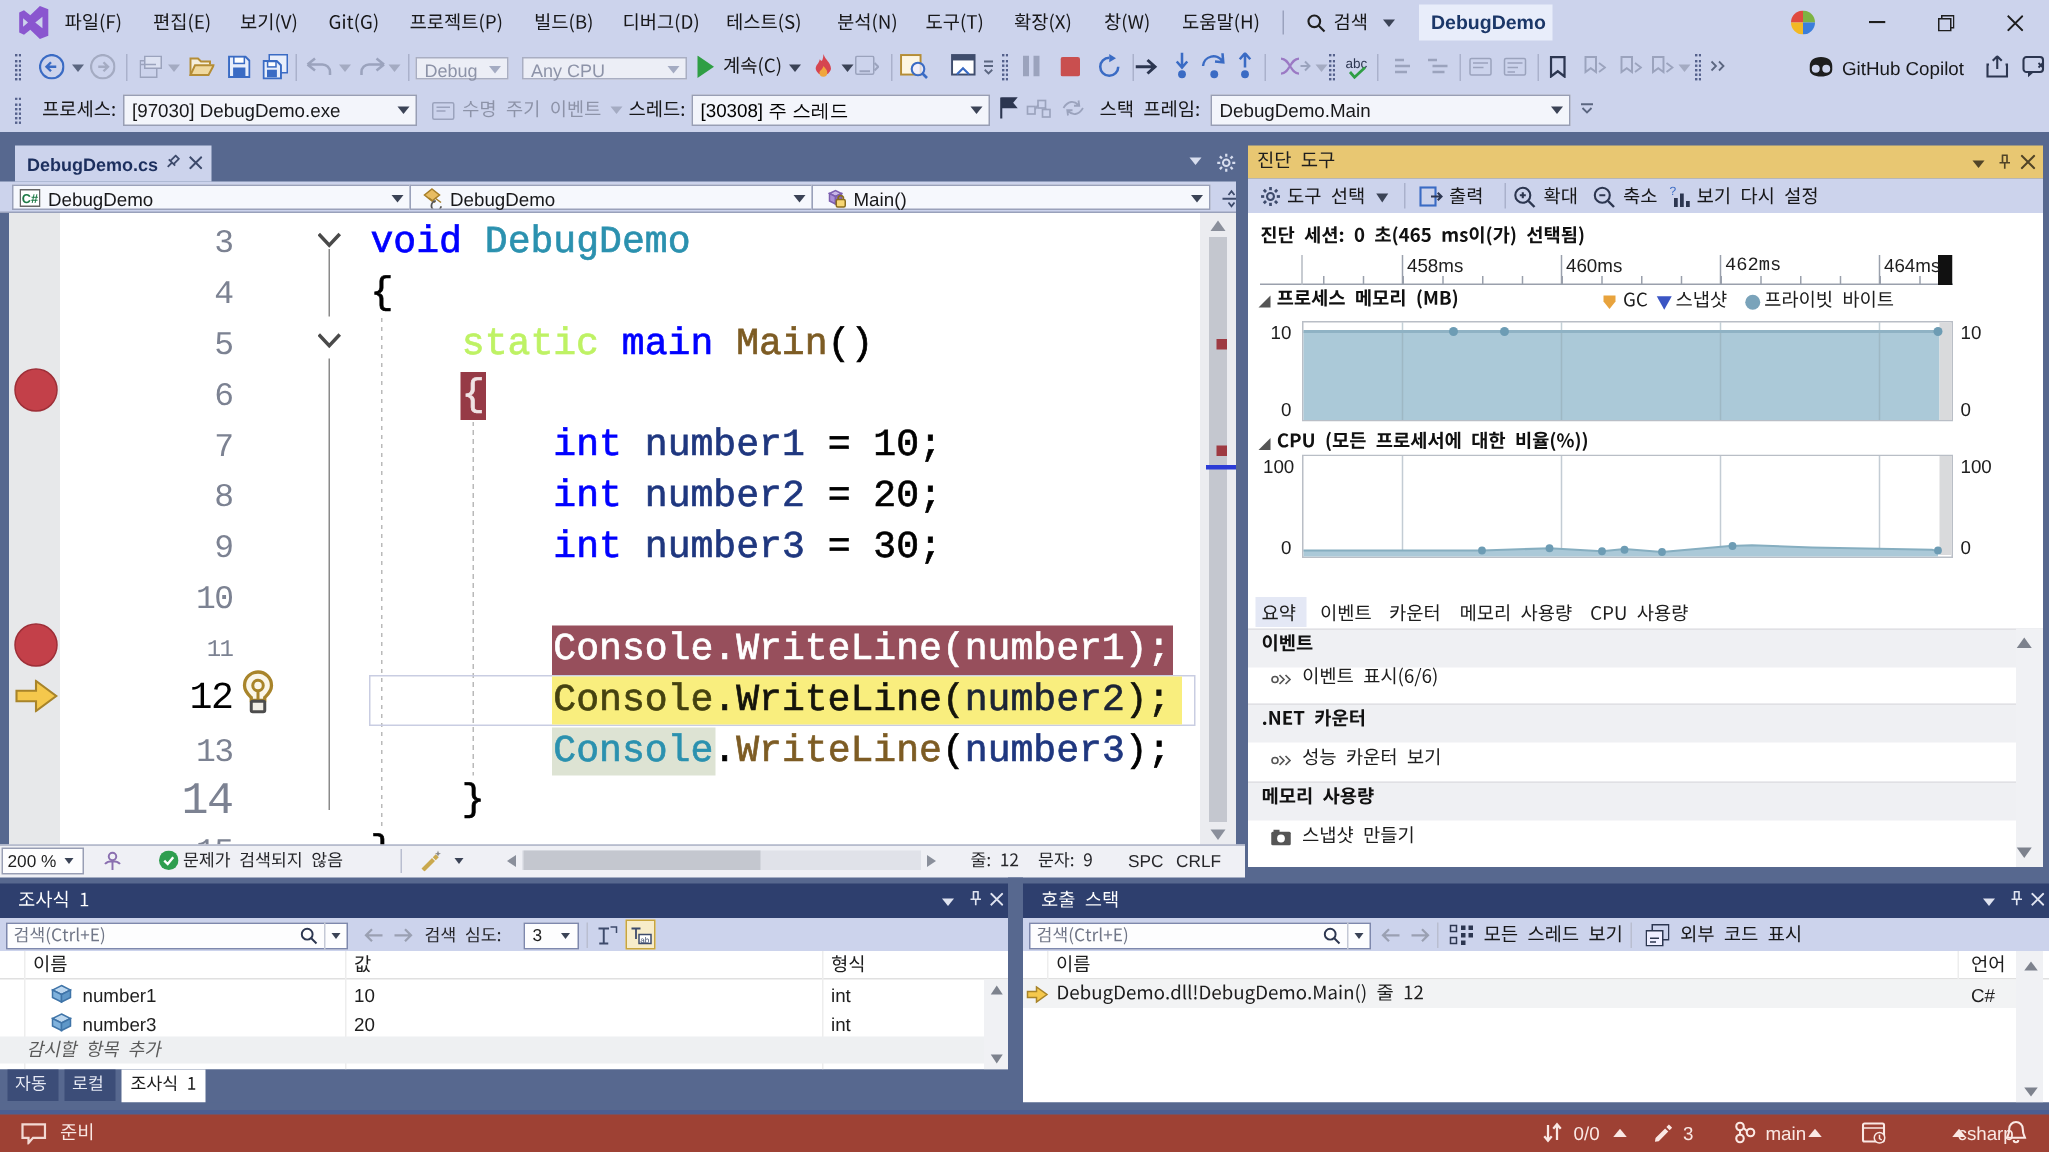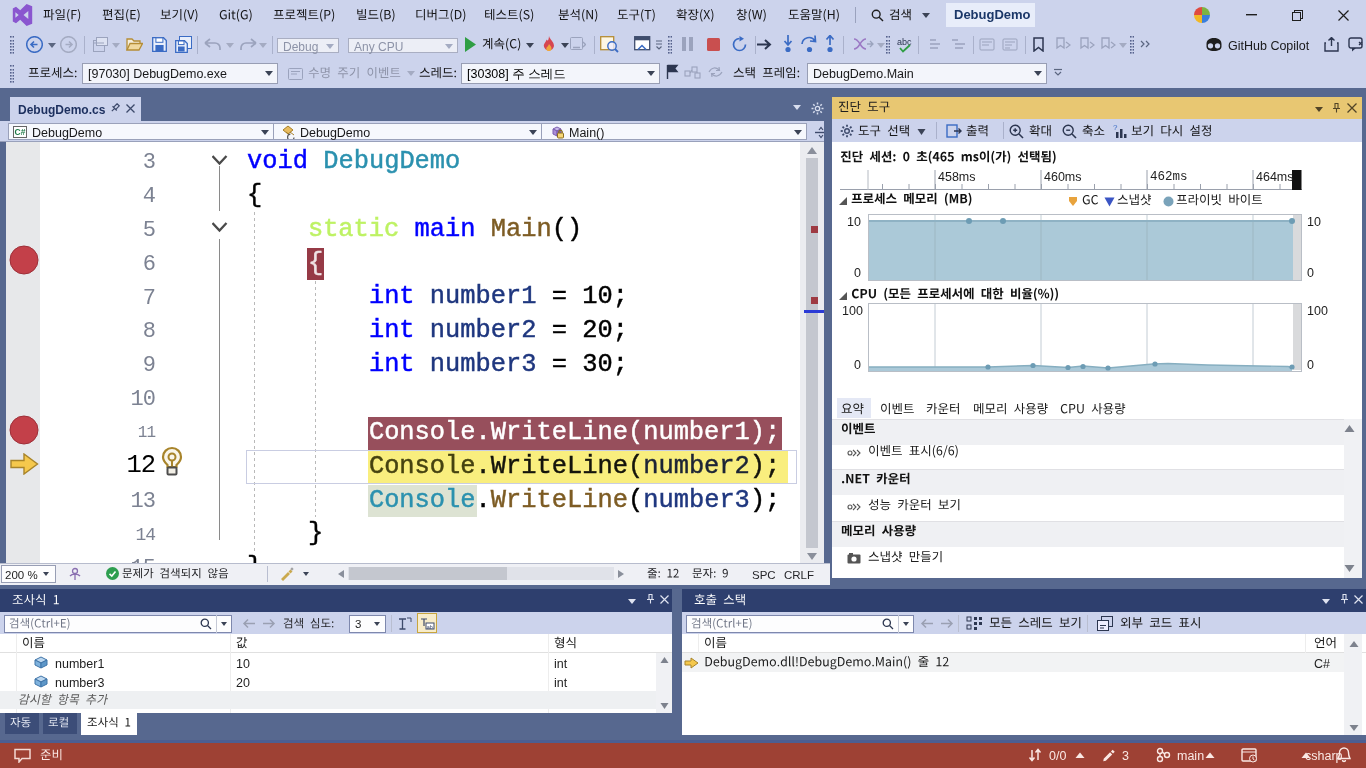--- a/index.html
+++ b/index.html
@@ -744,21 +744,21 @@
 <div class="a" style="left:95px;top:181px;font-size:22px;color:#7c8292;font-weight:normal;white-space:pre;line-height:1.2;font-family:'Liberation Mono',monospace;width:60px;text-align:right;line-height:31px;letter-spacing:-1px">4</div>
 <div class="a" style="left:95px;top:214.9px;font-size:22px;color:#7c8292;font-weight:normal;white-space:pre;line-height:1.2;font-family:'Liberation Mono',monospace;width:60px;text-align:right;line-height:31px;letter-spacing:-1px">5</div>
 <div class="a" style="left:95px;top:248.8px;font-size:22px;color:#7c8292;font-weight:normal;white-space:pre;line-height:1.2;font-family:'Liberation Mono',monospace;width:60px;text-align:right;line-height:31px;letter-spacing:-1px">6</div>
 <div class="a" style="left:95px;top:282.6px;font-size:22px;color:#7c8292;font-weight:normal;white-space:pre;line-height:1.2;font-family:'Liberation Mono',monospace;width:60px;text-align:right;line-height:31px;letter-spacing:-1px">7</div>
 <div class="a" style="left:95px;top:316.4px;font-size:22px;color:#7c8292;font-weight:normal;white-space:pre;line-height:1.2;font-family:'Liberation Mono',monospace;width:60px;text-align:right;line-height:31px;letter-spacing:-1px">8</div>
 <div class="a" style="left:95px;top:350.3px;font-size:22px;color:#7c8292;font-weight:normal;white-space:pre;line-height:1.2;font-family:'Liberation Mono',monospace;width:60px;text-align:right;line-height:31px;letter-spacing:-1px">9</div>
 <div class="a" style="left:95px;top:384.2px;font-size:22px;color:#7c8292;font-weight:normal;white-space:pre;line-height:1.2;font-family:'Liberation Mono',monospace;width:60px;text-align:right;line-height:31px;letter-spacing:-1px">10</div>
 <div class="a" style="left:95px;top:418px;font-size:16px;color:#7c8292;font-weight:normal;white-space:pre;line-height:1.2;font-family:'Liberation Mono',monospace;width:60px;text-align:right;line-height:31px;letter-spacing:-1px">11</div>
 <div class="a" style="left:95px;top:449.9px;font-size:25.5px;color:#000000;font-weight:normal;white-space:pre;line-height:1.2;font-family:'Liberation Mono',monospace;width:60px;text-align:right;line-height:31px;letter-spacing:-1px">12</div>
 <div class="a" style="left:95px;top:485.7px;font-size:22px;color:#7c8292;font-weight:normal;white-space:pre;line-height:1.2;font-family:'Liberation Mono',monospace;width:60px;text-align:right;line-height:31px;letter-spacing:-1px">13</div>
-<div class="a" style="left:95px;top:519.6px;font-size:18px;color:#7c8292;font-weight:normal;white-space:pre;line-height:1.2;font-family:'Liberation Mono',monospace;width:60px;text-align:right;line-height:31px;letter-spacing:-1px">14</div>
+<div class="a" style="left:95px;top:519.6px;font-size:30px;color:#7c8292;font-weight:normal;white-space:pre;line-height:1.2;font-family:'Liberation Mono',monospace;width:60px;text-align:right;line-height:31px;letter-spacing:-1px">14</div>
 <div class="a" style="left:95px;top:553.4px;font-size:22px;color:#7c8292;font-weight:normal;white-space:pre;line-height:1.2;font-family:'Liberation Mono',monospace;width:60px;text-align:right;line-height:31px;letter-spacing:-1px">15</div>
 <svg class="a" style="left:212px;top:151px" width="16" height="400" viewBox="0 0 16 400">
     <path d="M7.5 15 L7.5 60 M7.5 88 L7.5 389" stroke="#8a8a8a"></path>
     <path d="M0.5 5 L7.5 12.5 L14.5 5" fill="none" stroke="#4a4a4a" stroke-width="2.3"></path>
     <path d="M0.5 72 L7.5 79.5 L14.5 72" fill="none" stroke="#4a4a4a" stroke-width="2.3"></path>
   </svg>
 <div class="a" style="left:254px;top:212px;width:1px;height:339px;background:repeating-linear-gradient(to bottom,#b9b9b9 0,#b9b9b9 3px,transparent 3px,transparent 6px)"></div>
 <div class="a" style="left:315px;top:281px;width:1px;height:236px;background:repeating-linear-gradient(to bottom,#b9b9b9 0,#b9b9b9 3px,transparent 3px,transparent 6px)"></div>
 <div class="a" style="left:307px;top:247.6px;width:17px;height:32px;background:#963a46"></div>
 <div class="a" style="left:368px;top:416.8px;width:414px;height:33px;background:#974f5c"></div>

